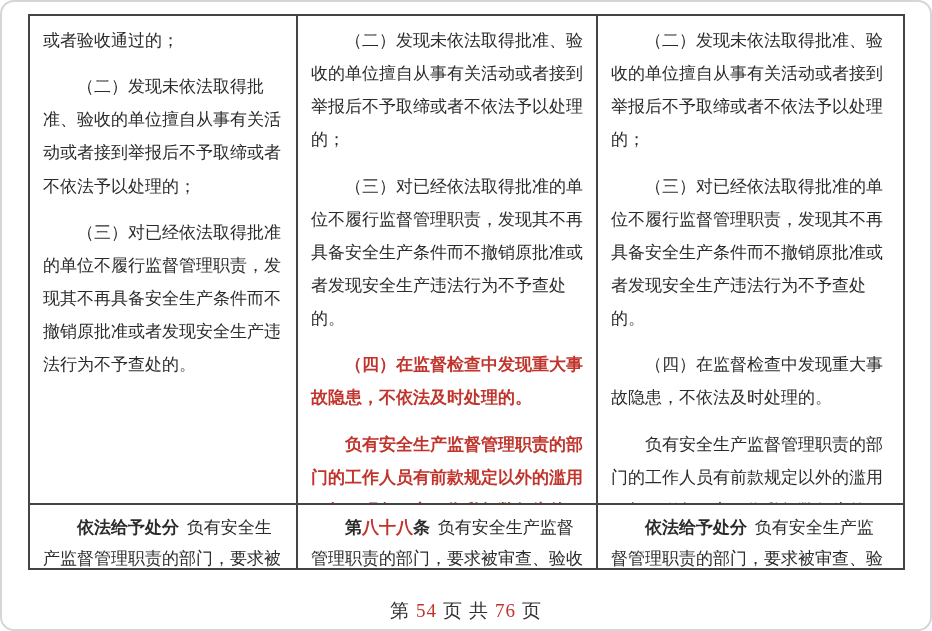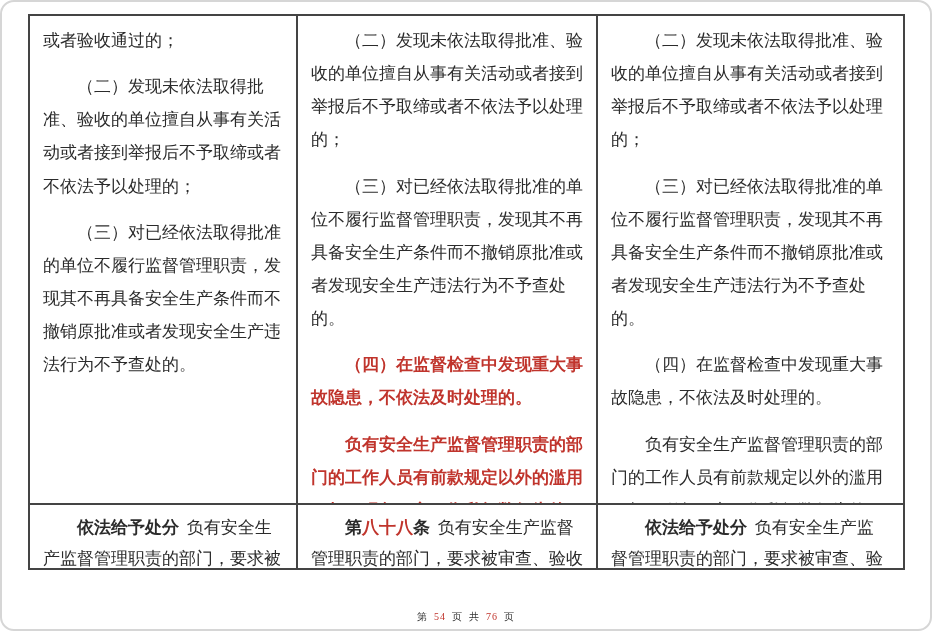--- a/index.html
+++ b/index.html
@@ -30,21 +30,21 @@
   .cell p.noindent{text-indent:0;margin-top:4px;}
   .cell p:first-child{margin-top:4px;}
   .red{color:#c0342c;margin-top:32px;}
   .redp{color:#c0342c;font-weight:bold;}
   .art{margin:0;}
   .art p{margin:6px 0 0 0;text-indent:2em;line-height:1.8;}
   .art b{font-weight:bold;}
   .art .aftertitle{padding-left:0.45em;}
   .footer{
     position:absolute;left:0;right:0;bottom:7px;text-align:center;
-    font-size:10px;color:#333;letter-spacing:1px;
+    font-size:19px;color:#333;letter-spacing:1px;
   }
   .footer span{margin:0 3px;}
   .footer .num{color:#c0342c;}
 </style>
 </head>
 <body>
 
 <div class="frame"></div>
 
 <div class="doc-table">

